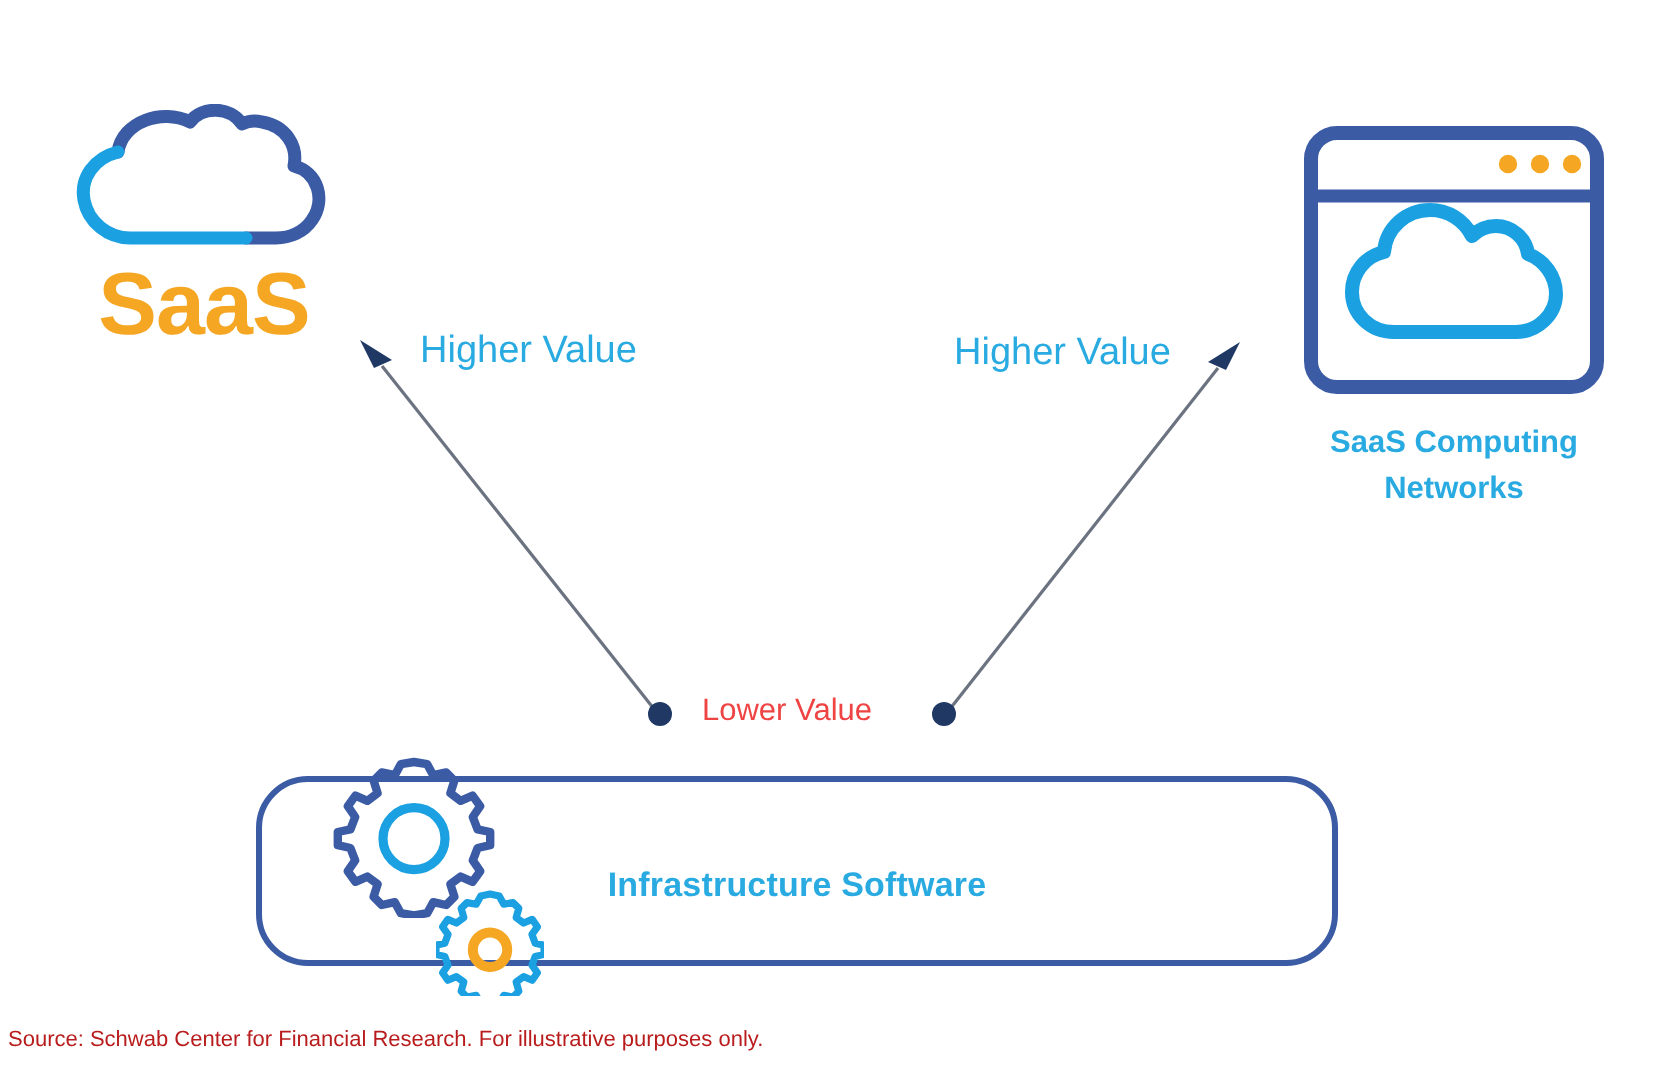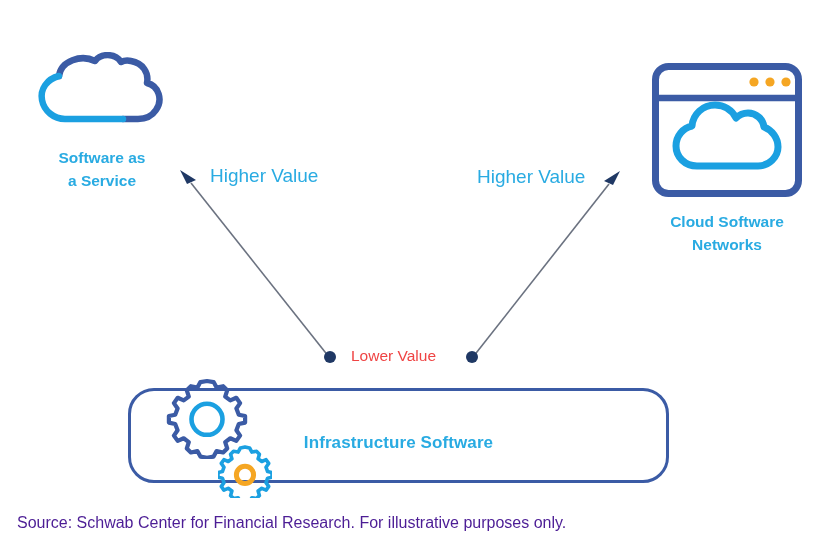--- a/index.html
+++ b/index.html
@@ -125,24 +125,24 @@
   }
   #gear-small {
     position: absolute;
     left: 218px;
     top: 444px;
   }
 
   
   #source-note {
     position: absolute;
-    left: 17px;
+    left: 4px;
     top: 514px;
-    font-size: 16px;
-    color: #4c1d95;
+    font-size: 11px;
+    color: #b91c1c;
     white-space: nowrap;
   }
 </style>
 </head>
 <body>
 
 <div id="canvas">
 
   <div id="saas-node">
     <svg id="saas-cloud-icon" width="130" height="85" viewBox="0 0 130 85">
@@ -152,24 +152,21 @@
                C86 9, 90 8, 94 9
                C106 11, 112 21, 110 31
                C122 34, 126 48, 119 58
                C115 64, 108 67, 101 67
                L86 67" fill="none" stroke="#3B5BA5" stroke-width="6.5" stroke-linecap="round" stroke-linejoin="round"></path>
 
       <path d="M22 24 C10 27, 3 37, 5 48
                C7 59, 17 67, 28 67
                L86 67" fill="none" stroke="#1BA0E1" stroke-width="6.5" stroke-linecap="round" stroke-linejoin="round"></path>
     </svg>
-    <div class="node-label">
-      <span>Software as</span><br>
-      <span>a Service</span>
-    </div>
+    <div id="saas-wordmark">SaaS</div>
   </div>
 
   <div id="ccn-node">
     <svg id="ccn-window-icon" width="152" height="136" viewBox="0 0 152 136">
 
       <rect x="4.5" y="4.5" width="143" height="127" rx="13" ry="13" fill="#ffffff" stroke="#3B5BA5" stroke-width="7"></rect>
 
       <line x1="6" y1="36" x2="146" y2="36" stroke="#3B5BA5" stroke-width="6.5"></line>
 
       <circle cx="103" cy="20" r="4.6" fill="#F5A623"></circle>
@@ -181,21 +178,21 @@
                C25 74, 32 66, 41 64
                C42 52, 52 43, 64 43
                C73 43, 81 48, 85 56
                C88 53, 92 51, 97 51
                C105 51, 112 57, 113 65
                C121 68, 127 76, 127 85
                C127 95, 118 104, 107 104
                Z" fill="none" stroke="#1BA0E1" stroke-width="7" stroke-linejoin="round" stroke-linecap="round"></path>
     </svg>
     <div class="node-label">
-      <span>Cloud Software</span><br>
+      <span>SaaS Computing</span><br>
       <span>Networks</span>
     </div>
   </div>
 
   <svg id="arrows-layer" viewBox="0 0 827 543">
 
     <g>
       <line x1="329" y1="357" x2="191" y2="183" stroke="#6B7280" stroke-width="1.6"></line>
       <polygon points="180,170 196,180 187,184 192,194" fill="#1F3864"></polygon>
       <circle cx="330" cy="357" r="6" fill="#1F3864"></circle>

